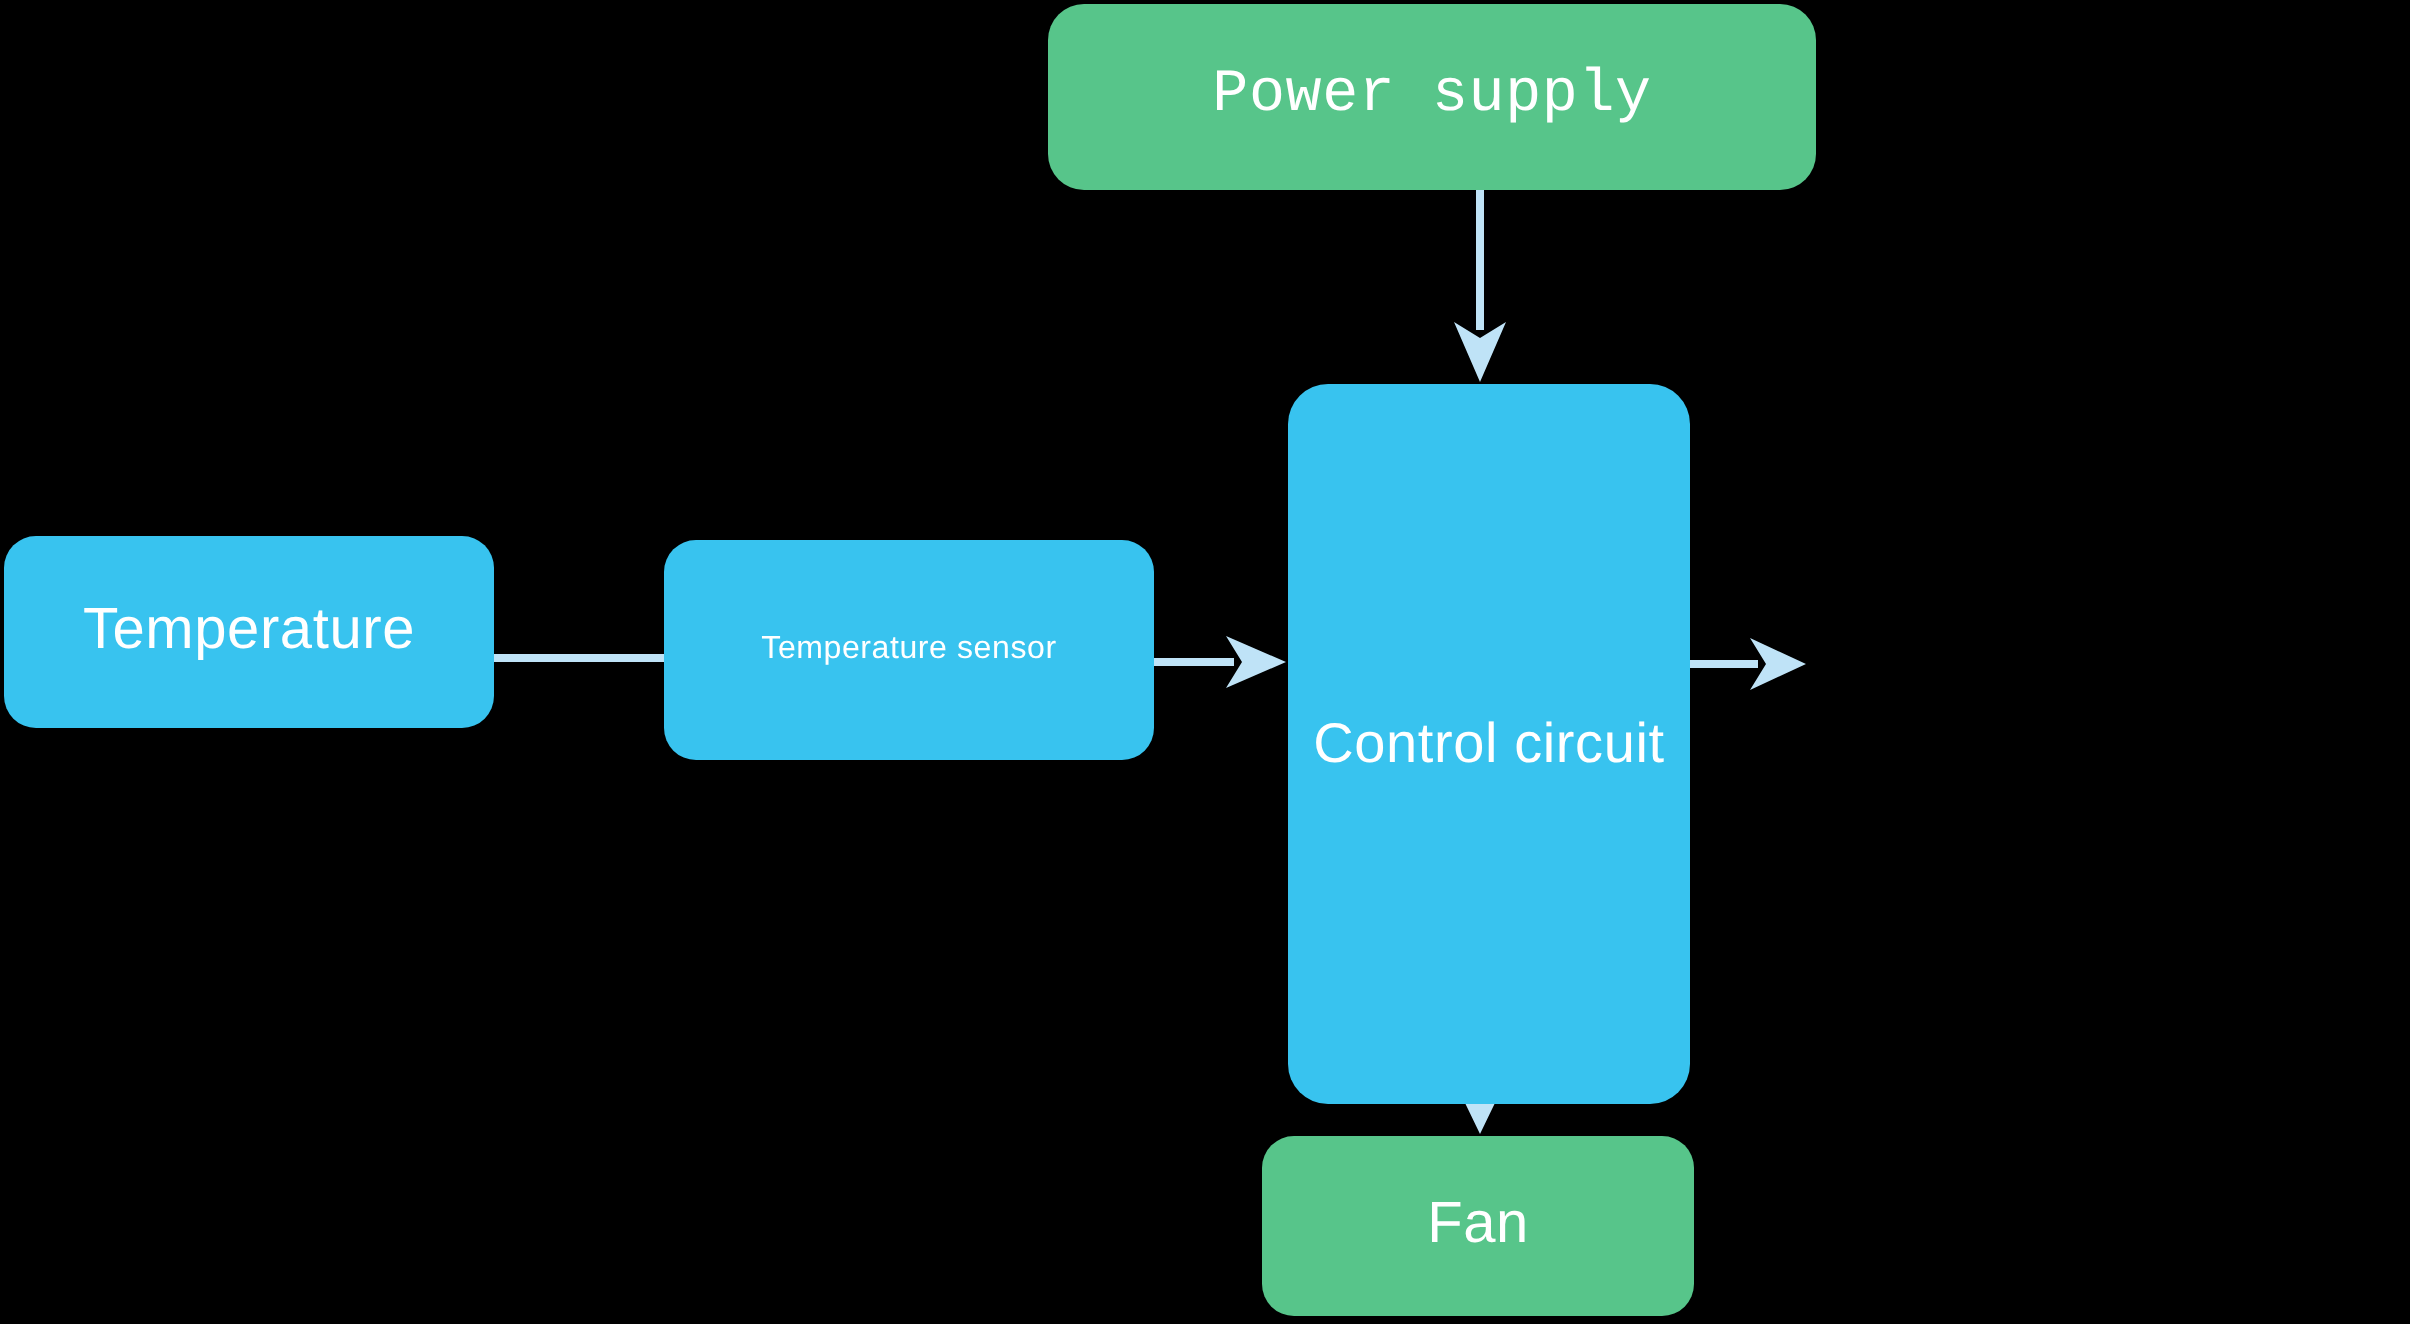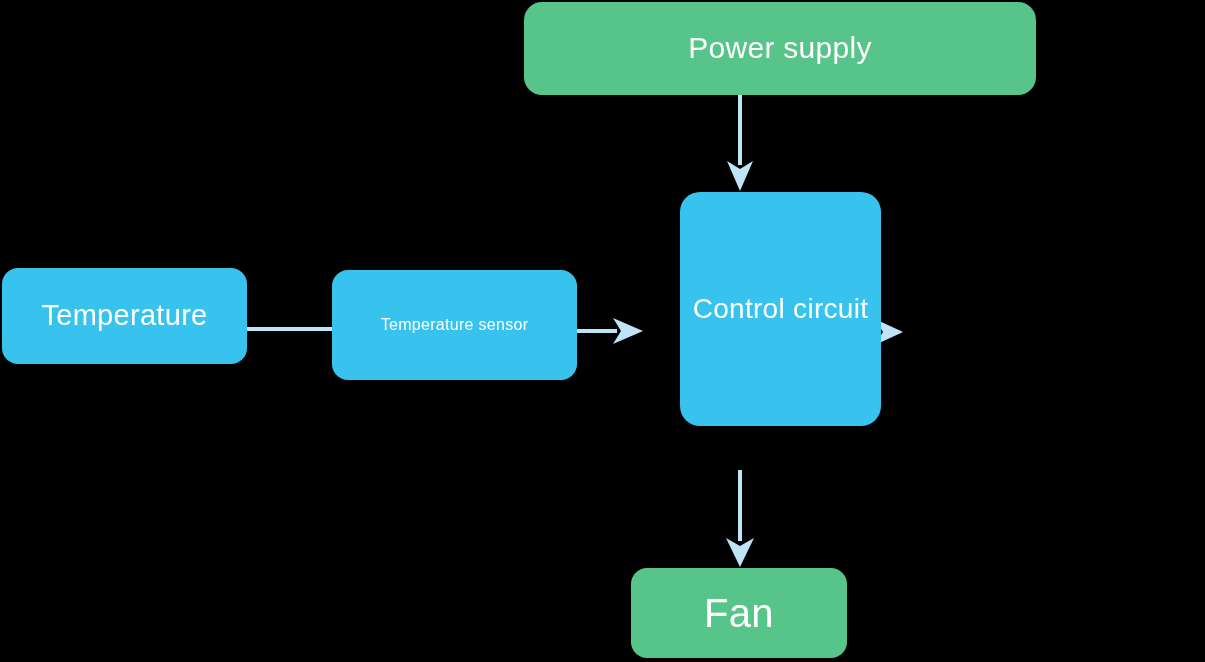--- a/index.html
+++ b/index.html
@@ -29,26 +29,26 @@
     text-align: center;
     color: var(--text);
     border-radius: 16px;
     font-weight: 400;
     letter-spacing: 0.3px;
     line-height: 1.15;
   }
   .node.blue  { background: var(--node-blue); }
   .node.green { background: var(--node-green); }
 
-  #node-power-supply      { left: 524px; top: 2px;   width: 512px; height: 93px;  font-size: 30px; border-radius: 18px; }
+  #node-power-supply      { left: 524px; top: 2px;   width: 384px; height: 93px;  font-size: 30px; border-radius: 18px; font-family: Liberation Mono, monospace; }
   #node-temperature       { left: 2px;   top: 268px; width: 245px; height: 96px; font-size: 29px; }
   #node-temperature-sensor{ left: 332px; top: 270px; width: 245px; height: 110px; font-size: 16px; }
-  #node-control-circuit   { left: 644px; top: 192px; width: 201px; height: 234px; font-size: 28px; border-radius: 20px; margin-left: 36px; }
+  #node-control-circuit   { left: 644px; top: 192px; width: 201px; height: 360px; font-size: 28px; border-radius: 20px; }
   #node-oled-display      { left: 905px; top: 269px; width: 299px; height: 112px; font-size: 23px; }
-  #node-fan               { left: 631px; top: 568px; width: 216px; height: 90px;  font-size: 40px; }
+  #node-fan               { left: 631px; top: 568px; width: 216px; height: 90px;  font-size: 29px; }
 
   svg.edges {
     position: absolute;
     left: 0; top: 0;
     width: 1205px; height: 662px;
     pointer-events: none;
   }
   svg.edges line { stroke: var(--arrow); stroke-width: 4; }
   svg.edges polygon { fill: var(--arrow); }
 </style>

